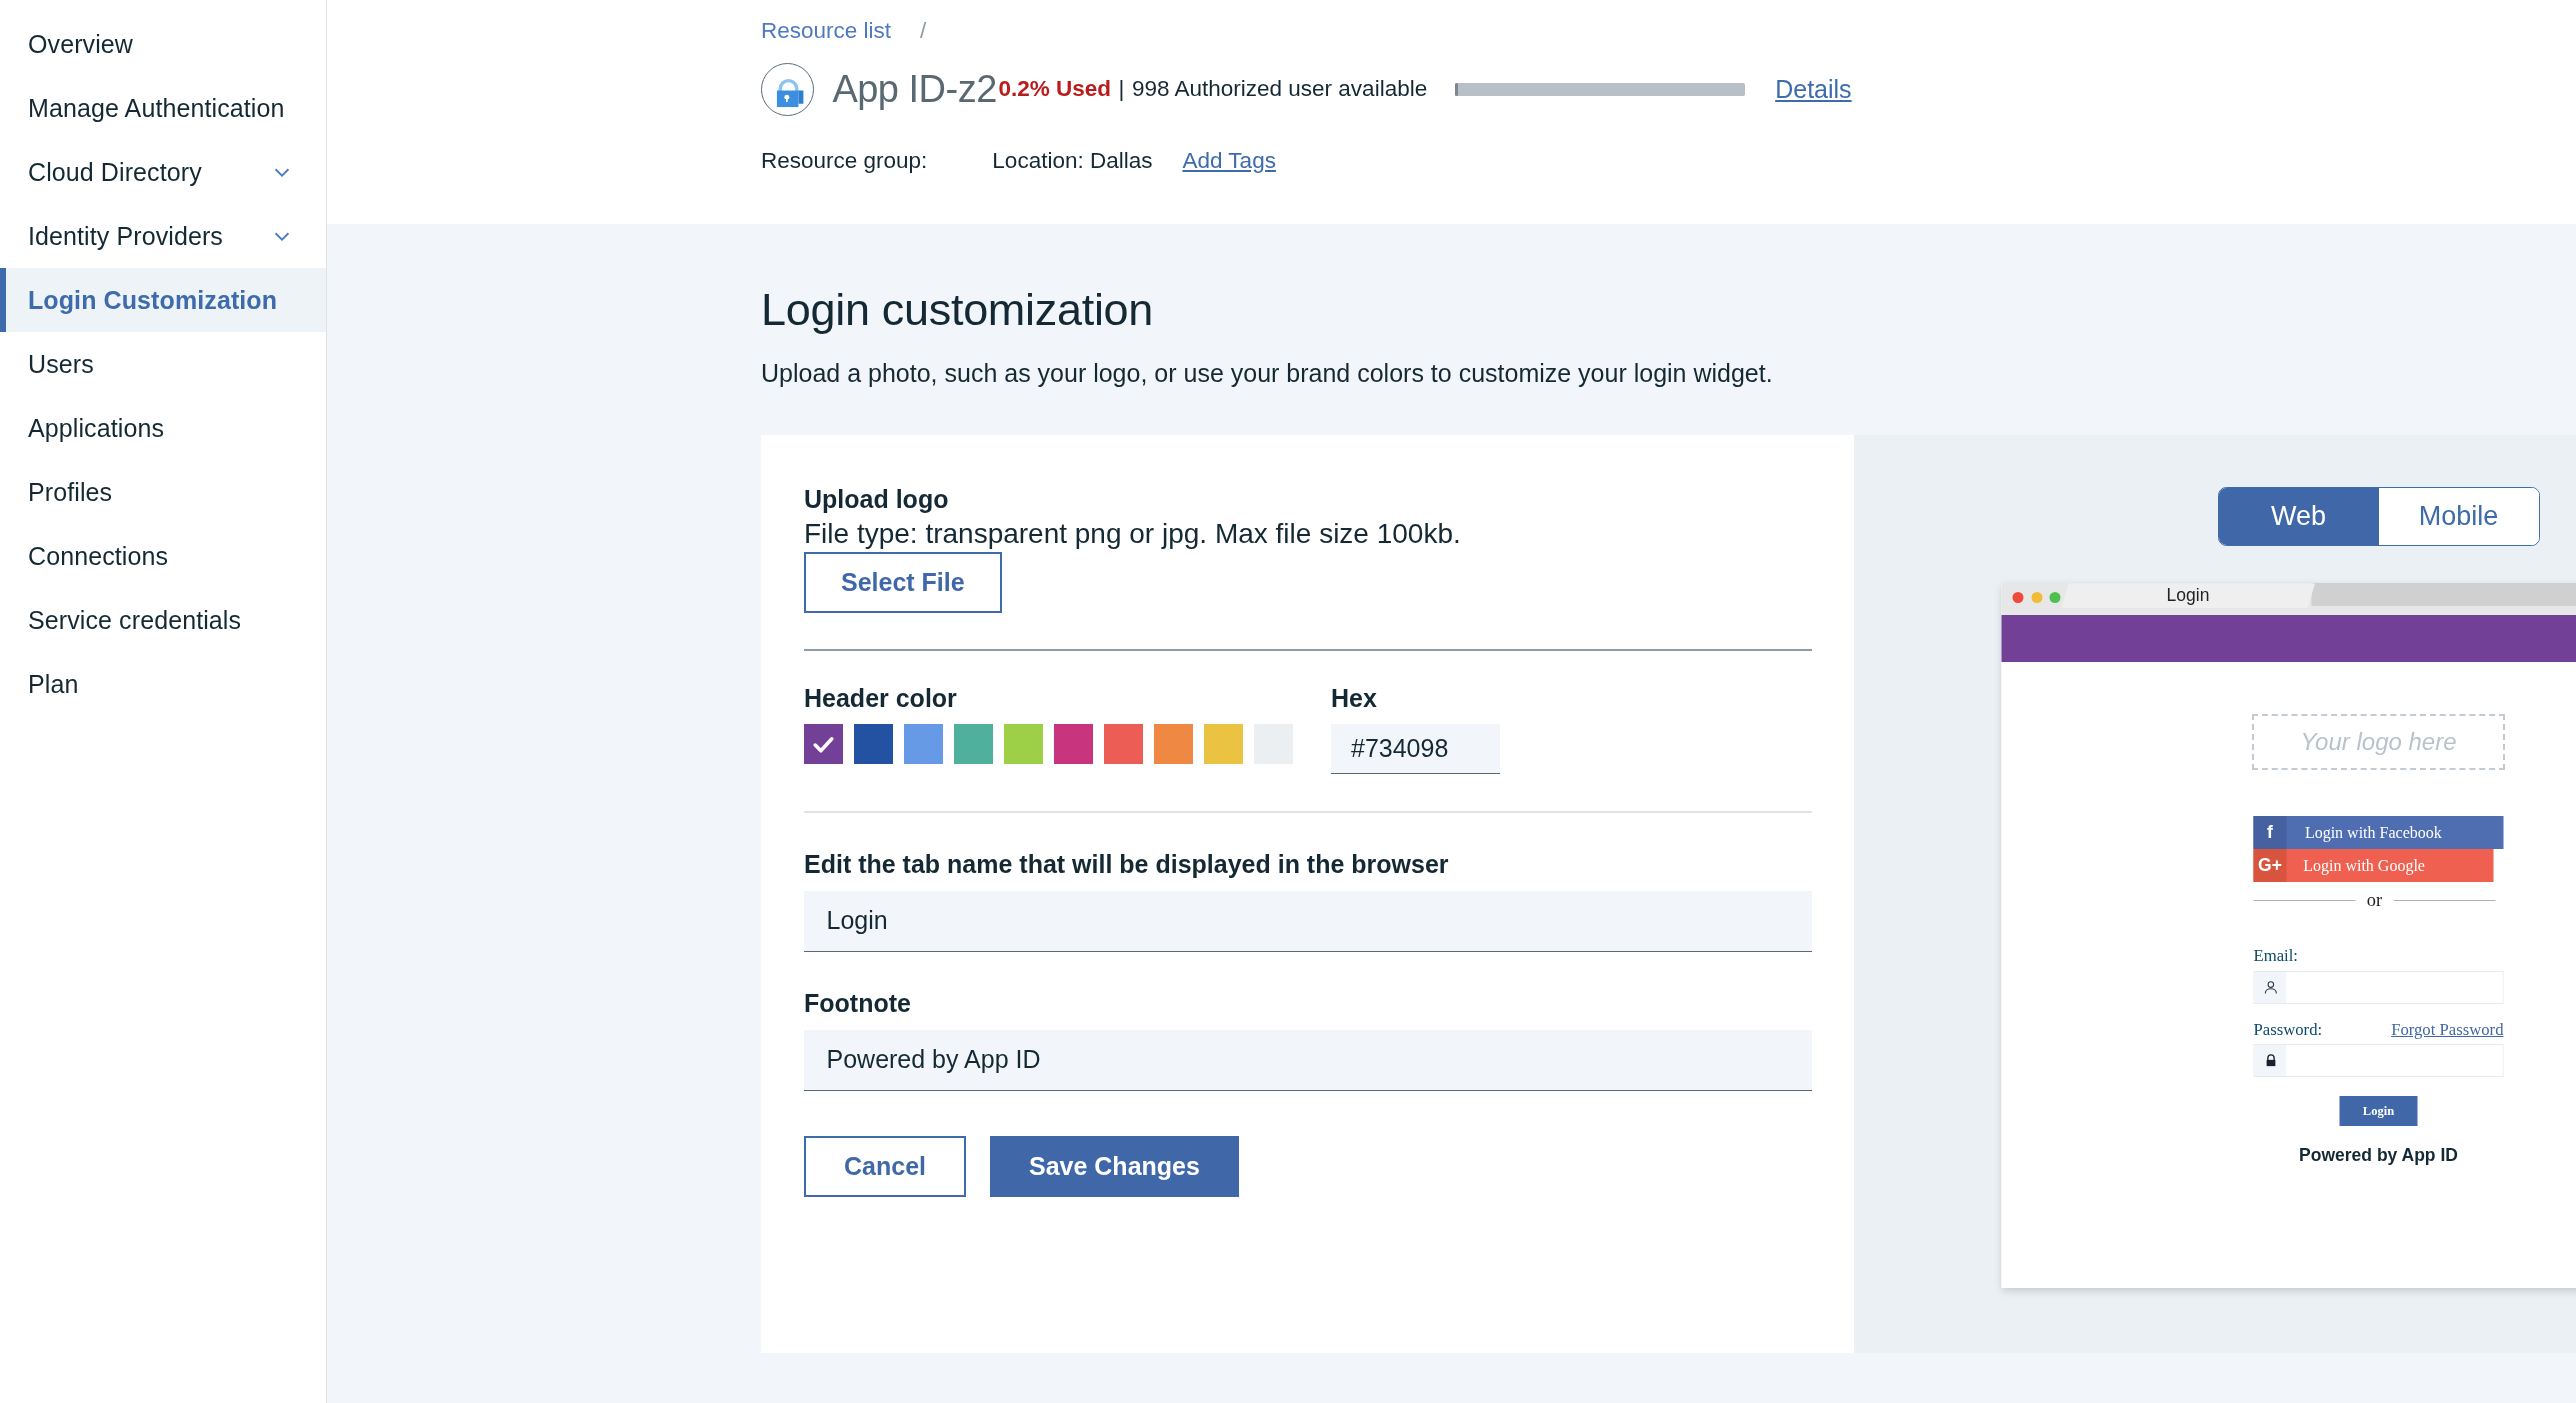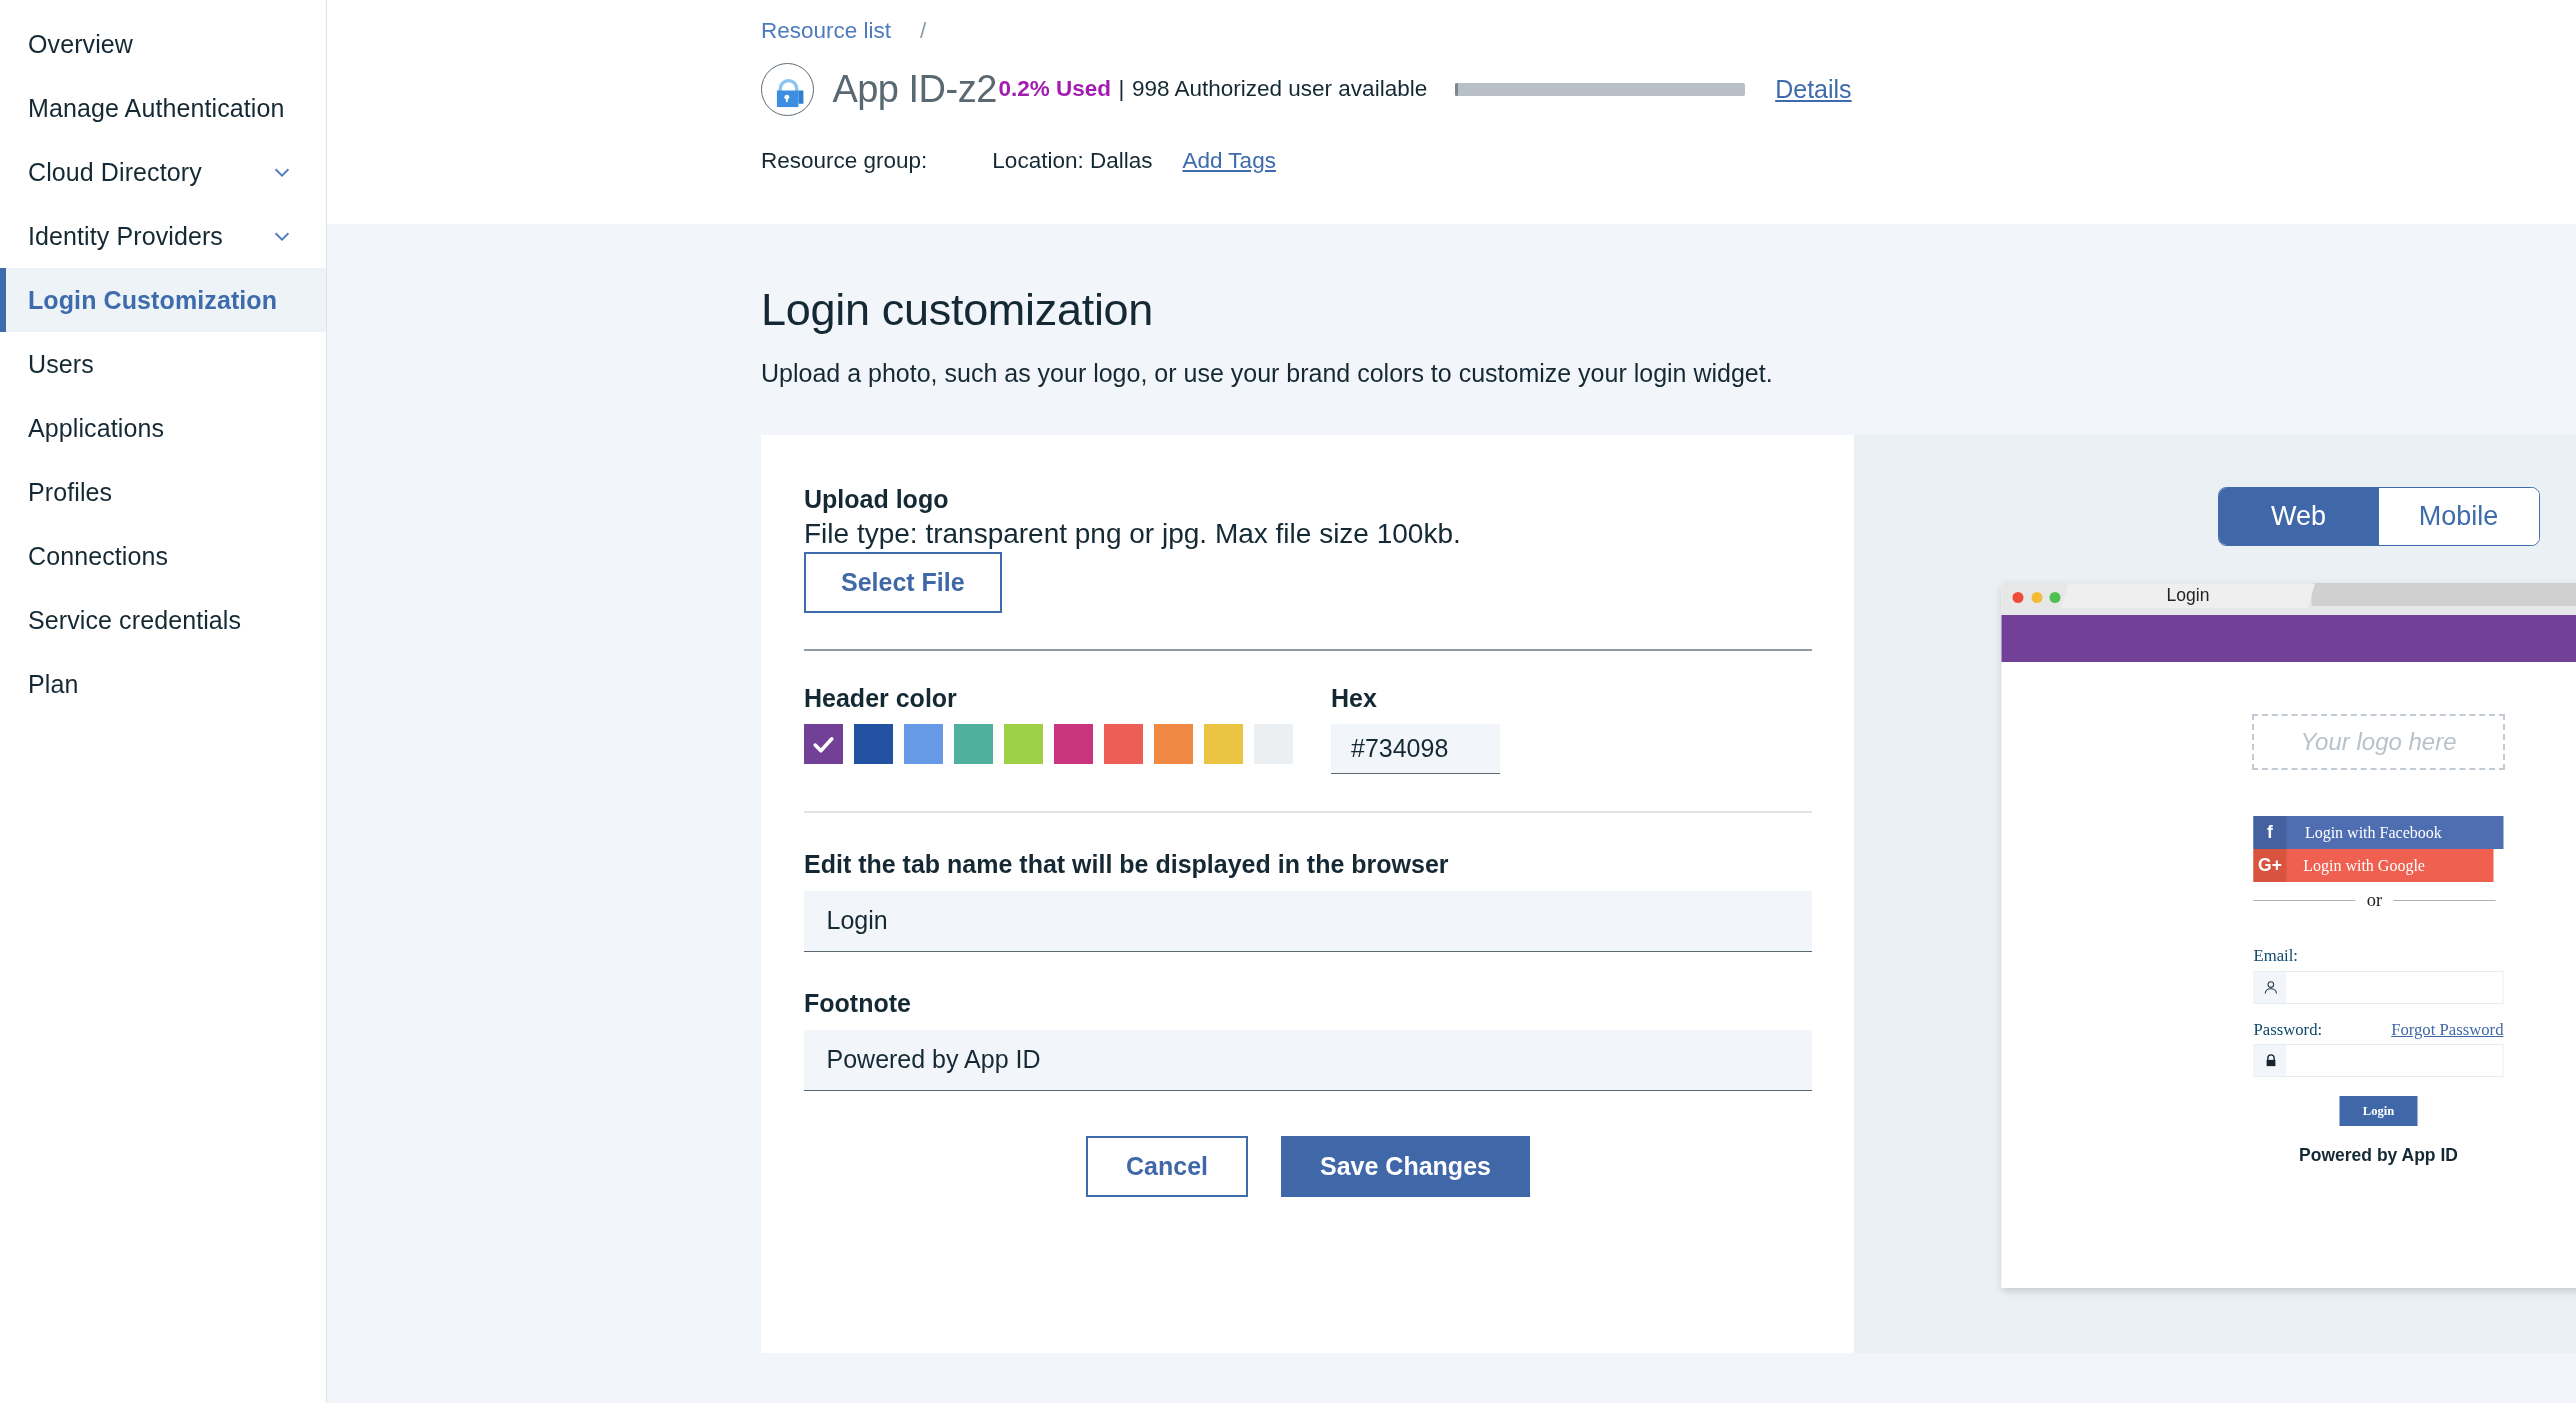--- a/index.html
+++ b/index.html
@@ -89,21 +89,21 @@
     overflow: hidden;
   }
   .app-title {
     font-size: 38px;
     color: #5a6872;
     font-weight: 400;
     letter-spacing: -0.5px;
     white-space: nowrap;
   }
   .usage {
-    font-size: 22.5px; font-weight: 700; color: #a21caf;
+    font-size: 22.5px; font-weight: 700; color: #b91c1c;
     margin-left: 1.7px; white-space: nowrap;
   }
   .usage-sep { font-size: 22.5px; color:#152935; margin: 0 7.5px; font-weight:400;}
   .usage-avail { font-size: 22.5px; color: #152935; font-weight: 400; white-space: nowrap;}
   .usage-bar {
     width: 290px; height: 12.5px;
     background: #b9bfc7;
     margin-left: 28px;
     border-radius: 1.7px;
     position: relative;
@@ -208,21 +208,21 @@
     display:block;
     width: 1008px; height: 61px;
     background:#f2f6fa;
     border:none; border-bottom: 1.7px solid #5a6872;
     font-size: 25px; color:#152935;
     padding-left: 22.5px;
     margin-top: 11.7px;
     font-family:"Liberation Sans", sans-serif;
   }
 
-  .actions { display:flex; justify-content:center; gap: 33px; margin-top: 45px; }
+  .actions { display:flex; justify-content:flex-start; gap: 24px; margin-top: 45px; }
   .btn-cancel {
     border:2.5px solid #3d6bab; background:#fff; color:#4068a8;
     font-size: 25px; font-weight:700; padding: 14px 38px;
   }
   .btn-save {
     border:2.5px solid #4068a8; background:#4068a8; color:#fff;
     font-size: 25px; font-weight:700; padding: 14px 37px;
   }
 
   

